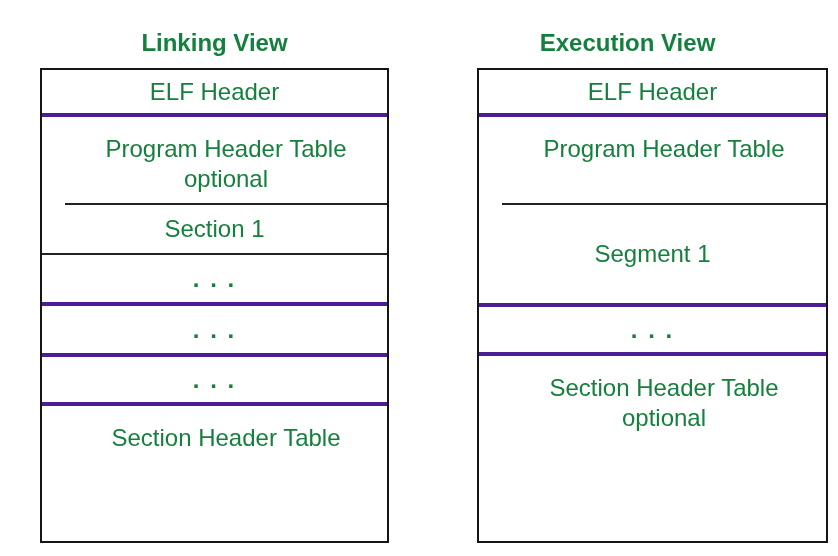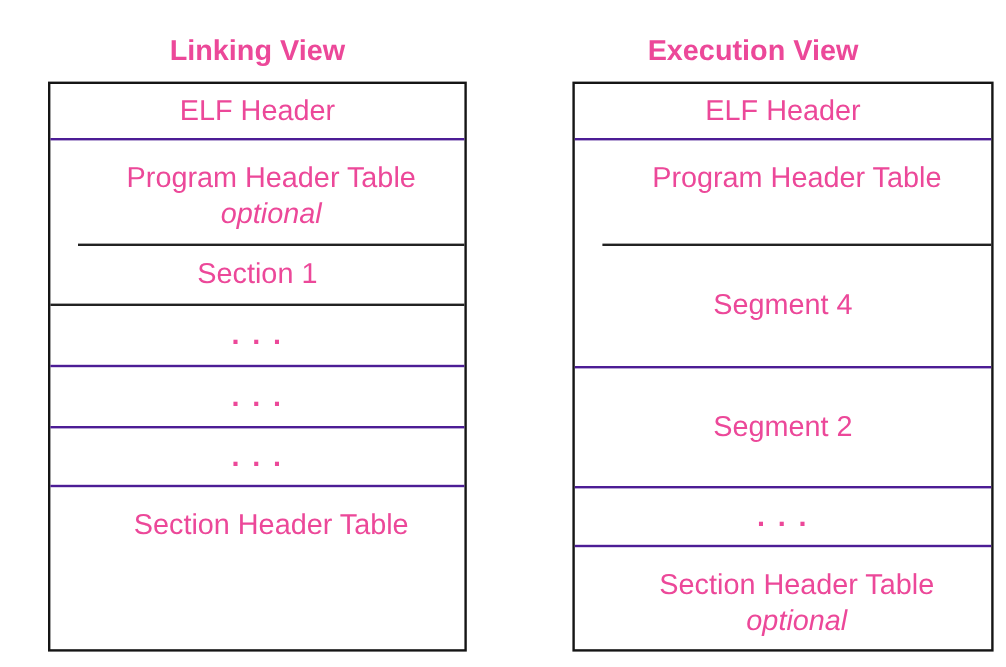--- a/index.html
+++ b/index.html
@@ -2,21 +2,21 @@
 <html><head>
 <meta charset="utf-8">
 <style>
   html, body { margin: 0; padding: 0; background: #ffffff; }
   .canvas {
     position: relative;
     width: 838px;
     height: 556px;
     background: #ffffff;
     font-family: "Liberation Sans", sans-serif;
-    color: #ec4899;
+    color: #15803d;
     overflow: hidden;
   }
   .view-title {
     position: absolute;
     top: 29px;
     height: 28px;
     line-height: 28px;
     font-size: 24px;
     font-weight: bold;
     text-align: center;
@@ -39,24 +39,24 @@
     flex: 0 0 auto;
     display: flex;
     flex-direction: column;
     align-items: center;
     justify-content: center;
     font-size: 24px;
     line-height: 30px;
     text-align: center;
   }
   .row.align-top { justify-content: flex-start; padding-top: 17px; margin-left: 23px; }
-  .row.divider-gray { border-bottom: 2px solid #4c1d95; }
+  .row.divider-gray { border-bottom: 4px solid #4c1d95; }
   .row.divider-dark { border-bottom: 2px solid #222222; }
   .row.dots .line { font-weight: 700; letter-spacing: 2px; }
-  .italic { font-style: italic; }
+  .italic { }
   .line { white-space: nowrap; }
 </style>
 </head>
 <body>
 
 <div class="canvas">
 
   <div class="view-title t0">Linking View</div>
 
   <div class="view-title t1">Execution View</div>
@@ -87,24 +87,21 @@
     </div>
 
   <div class="view-box b1">
       <div class="row divider-gray" style="height: 47px;">
         <div class="line">ELF Header</div>
       </div>
       <div class="row align-top divider-dark" style="height: 88px;">
         <div class="line">Program Header Table</div>
       </div>
       <div class="row divider-gray" style="height: 102px;">
-        <div class="line">Segment 4</div>
-      </div>
-      <div class="row divider-gray" style="height: 100px;">
-        <div class="line">Segment 2</div>
+        <div class="line">Segment 1</div>
       </div>
       <div class="row divider-gray dots" style="height: 49px;">
         <div class="line">. . .</div>
       </div>
       <div class="row align-top" style="height: 85px;">
         <div class="line">Section Header Table</div>
         <div class="line italic">optional</div>
       </div>
     </div>
 

